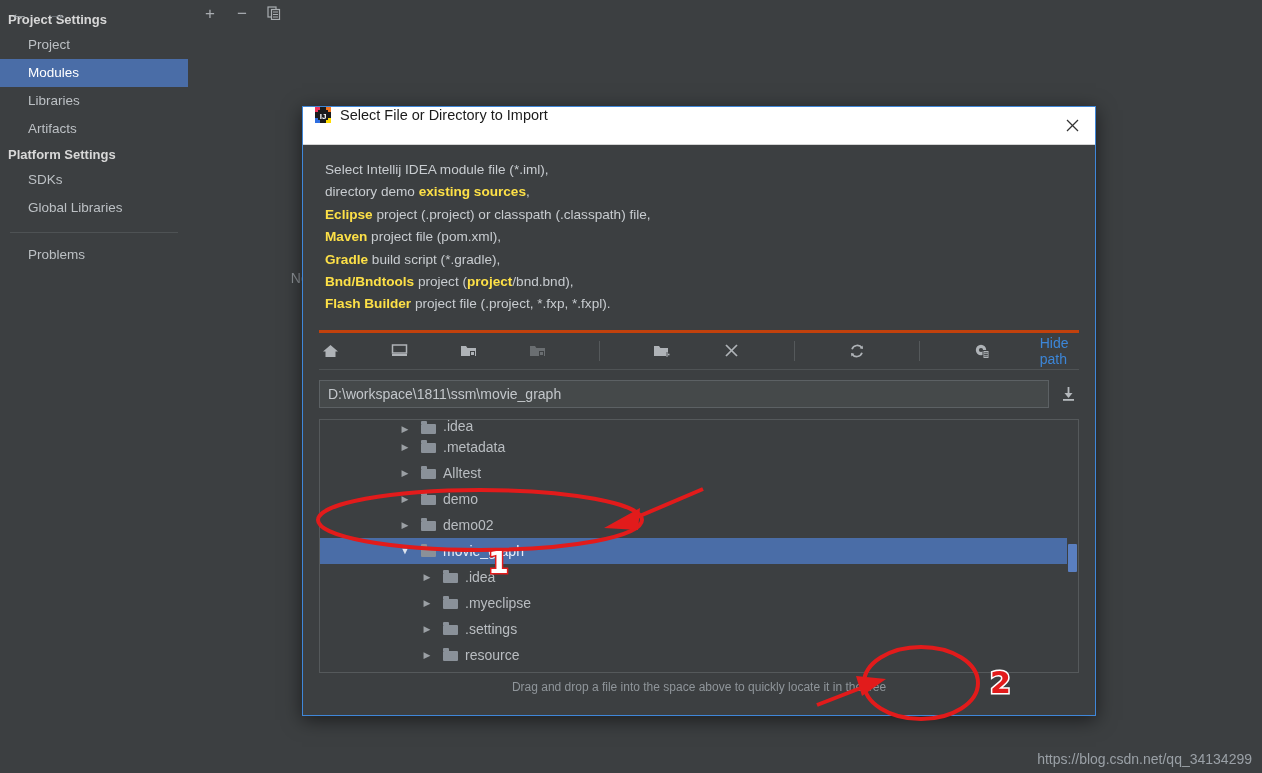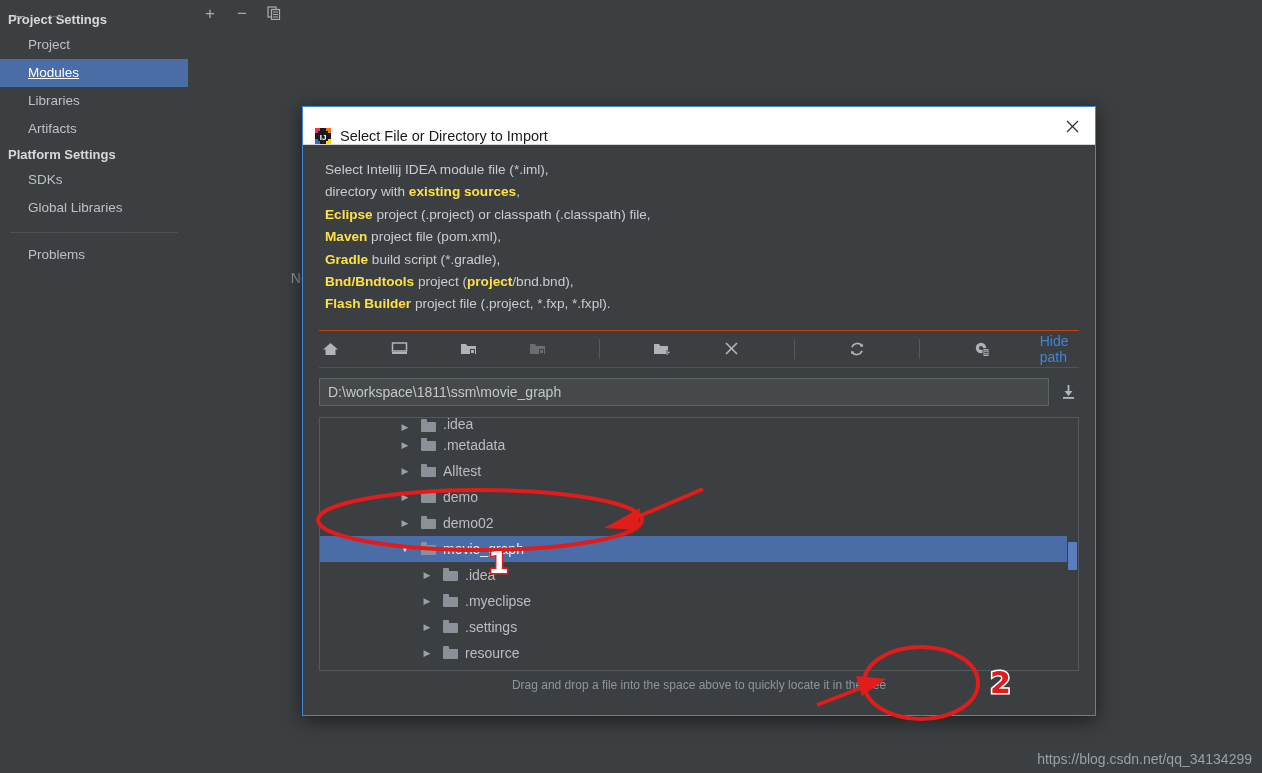--- a/index.html
+++ b/index.html
@@ -33,21 +33,21 @@
   .settings-group-title{
     font-weight:bold;color:#d8d8d8;font-size:13px;
     padding:4px 0 4px 8px;
   }
   .settings-item{
     height:28px;line-height:28px;
     padding-left:28px;
     color:#bcc0c4;font-size:13.5px;
     white-space:nowrap;
   }
-  .settings-item.selected{background:#4a6da7;color:#ffffff;text-decoration:underline;}
+  .settings-item.selected{background:#4a6da7;color:#ffffff;}
   #settings-divider{
     margin:10px 10px 0 10px;height:1px;background:#4e5254;
   }
 
   
   #modules-pane{
     position:absolute;left:188px;top:0;width:246px;height:773px;
     background:#3c3f41;border-right:1px solid #2b2b2b;
   }
   #modules-toolbar{
@@ -74,21 +74,21 @@
 
   
   #import-dialog{
     position:absolute;left:302px;top:106px;width:792px;height:608px;
     background:#3c3f41;
     border:1px solid #3f87d9;
     box-shadow:0 4px 18px rgba(0,0,0,.55);
   }
   #dialog-titlebar{
     height:37px;background:#ffffff;
-    display:flex;align-items:flex-end;
+    display:flex;align-items:flex-start;
     border-bottom:1px solid #d4d4d4;
   }
   #dialog-app-icon{
     width:16px;height:16px;margin-left:12px;margin-right:9px;
     position:relative;flex:none;
   }
   #dialog-title{
     color:#1b1b1b;font-size:14.5px;flex:1;
   }
   #dialog-close{
@@ -100,21 +100,21 @@
 
   #dialog-desc{
     padding:14px 22px 6px 22px;
     color:#c8ccd0;font-size:13.6px;line-height:22.4px;
   }
   #dialog-desc b{color:#fde047;font-weight:bold;}
 
   
   #chooser-toolbar{
     position:relative;margin:8px 16px 0 16px;height:36px;
-    border-top:1px solid #c2410c;border-bottom:1px solid #4f5355;
+    border-top:3px solid #c2410c;border-bottom:1px solid #4f5355;
     display:flex;align-items:center;gap:46px;
   }
   .ct-btn{
     width:32px;height:30px;margin:0 2px;
     display:flex;align-items:center;justify-content:center;
     color:#afb3b7;cursor:pointer;
   }
   .ct-btn.disabled{color:#6a6e71;cursor:default;}
   .ct-sep{width:1px;height:20px;background:#55595b;margin:0 5px;}
   #hide-path-link{
@@ -273,21 +273,21 @@
         <line x1="1" y1="1" x2="12" y2="12" stroke="#333" stroke-width="1.3"></line>
         <line x1="12" y1="1" x2="1" y2="12" stroke="#333" stroke-width="1.3"></line>
       </svg>
     </div>
   </div>
 
   <div id="dialog-body">
 
     <div id="dialog-desc">
         <div><span>Select Intellij IDEA module file (*.iml),</span></div>
-        <div><span>directory with </span><b>existing sources</b><span>,</span></div>
+        <div><span>directory demo </span><b>existing sources</b><span>,</span></div>
         <div><b>Eclipse</b><span> project (.project) or classpath (.classpath) file,</span></div>
         <div><b>Maven</b><span> project file (pom.xml),</span></div>
         <div><b>Gradle</b><span> build script (*.gradle),</span></div>
         <div><b>Bnd/Bndtools</b><span> project (</span><b>project</b><span>/bnd.bnd),</span></div>
         <div><b>Flash Builder</b><span> project file (.project, *.fxp, *.fxpl).</span></div>
       </div>
 
     <div id="chooser-toolbar">
       <div class="ct-btn">
         <svg width="17" height="16" viewBox="0 0 17 16" aria-hidden="true">

